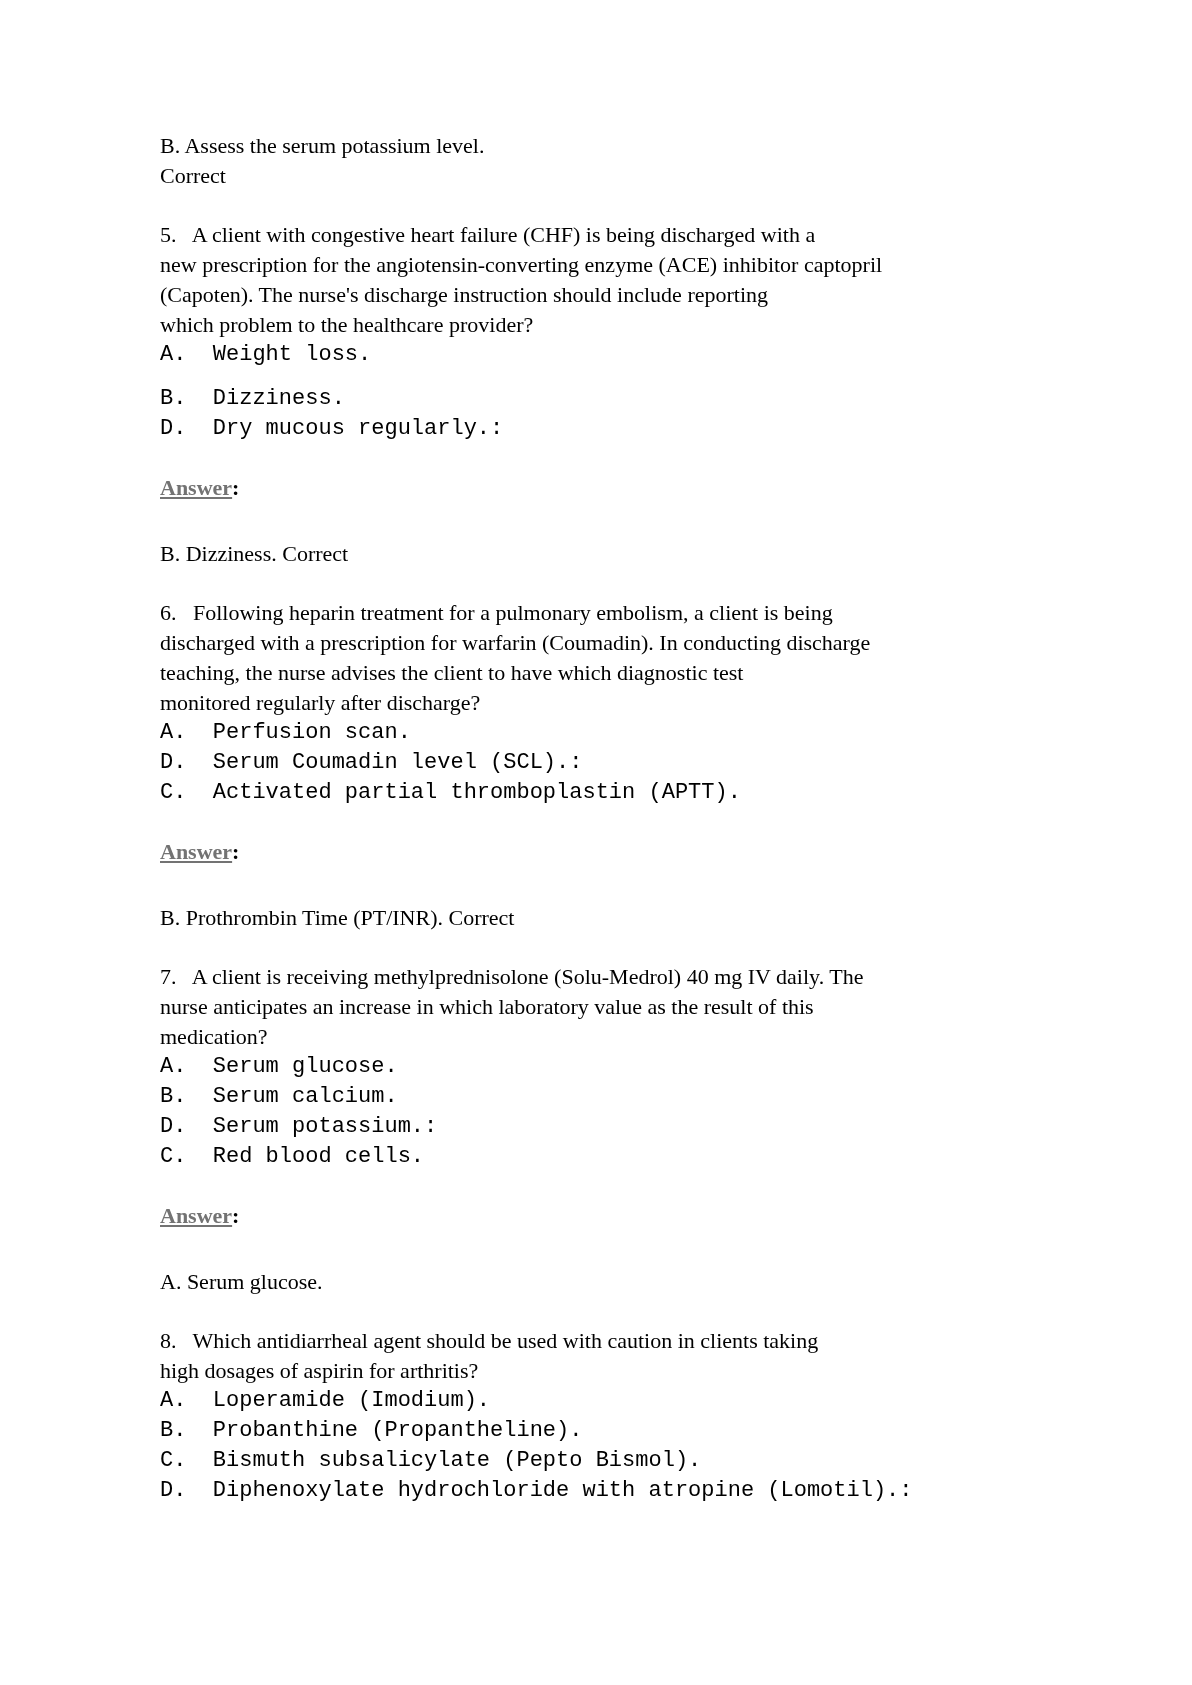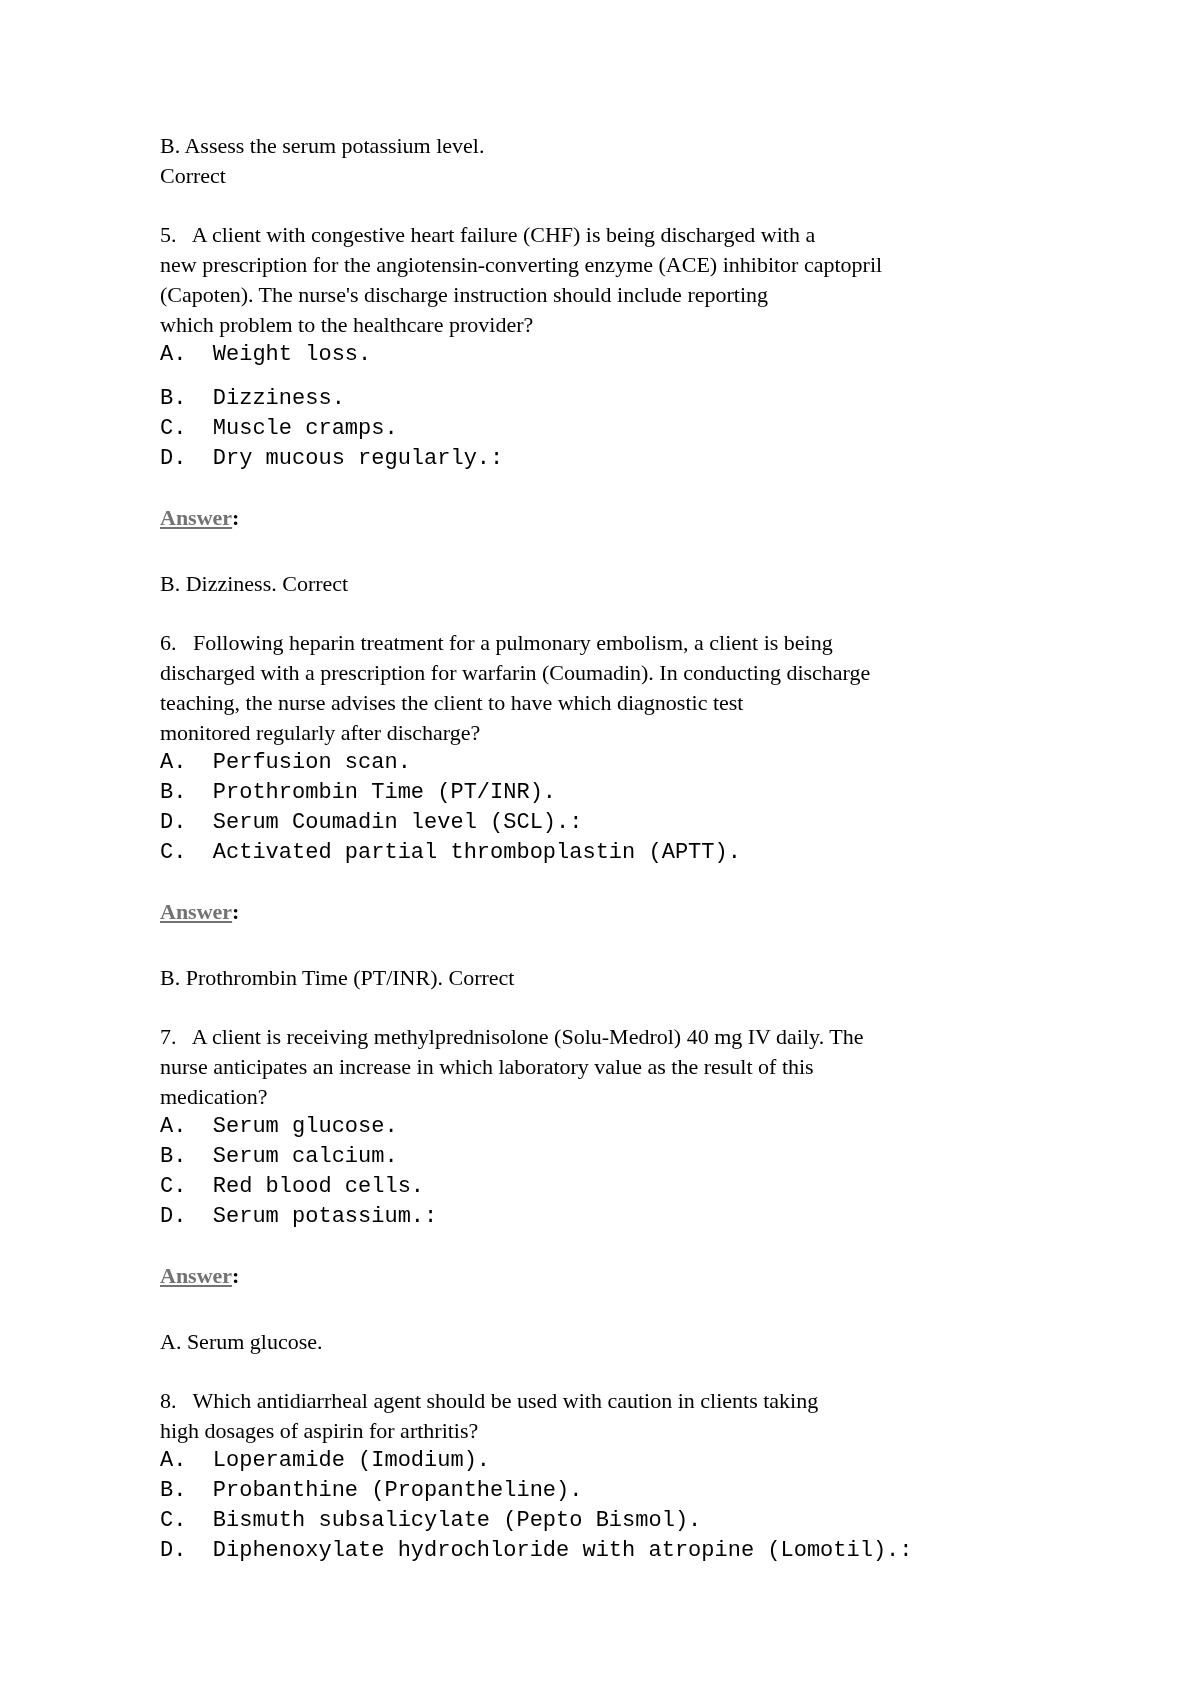--- a/index.html
+++ b/index.html
@@ -44,51 +44,49 @@
 Correct</div>
 
   <section class="question">
     <div class="pre">5.   A client with congestive heart failure (CHF) is being discharged with a
 new prescription for the angiotensin-converting enzyme (ACE) inhibitor captopril
 (Capoten). The nurse's discharge instruction should include reporting
 which problem to the healthcare provider?</div>
     <div>
       <div class="option gap-after">A.  Weight loss.</div>
       <div class="option">B.  Dizziness.</div>
-      <div class="option">C.  Muscle cramps.</div>
       <div class="option">D.  Dry mucous regularly.:</div>
     </div>
     <div class="answer-heading"><span class="answer-link">Answer</span><span class="answer-colon">:</span></div>
     <div class="answer-text">B. Dizziness. Correct</div>
   </section>
 
   <section class="question">
     <div class="pre">6.   Following heparin treatment for a pulmonary embolism, a client is being
 discharged with a prescription for warfarin (Coumadin). In conducting discharge
 teaching, the nurse advises the client to have which diagnostic test
 monitored regularly after discharge?</div>
     <div>
       <div class="option">A.  Perfusion scan.</div>
-      <div class="option">B.  Prothrombin Time (PT/INR).</div>
       <div class="option">D.  Serum Coumadin level (SCL).:</div>
       <div class="option">C.  Activated partial thromboplastin (APTT).</div>
     </div>
     <div class="answer-heading"><span class="answer-link">Answer</span><span class="answer-colon">:</span></div>
     <div class="answer-text">B. Prothrombin Time (PT/INR). Correct</div>
   </section>
 
   <section class="question">
     <div class="pre">7.   A client is receiving methylprednisolone (Solu-Medrol) 40 mg IV daily. The
 nurse anticipates an increase in which laboratory value as the result of this
 medication?</div>
     <div>
       <div class="option">A.  Serum glucose.</div>
       <div class="option">B.  Serum calcium.</div>
+      <div class="option">D.  Serum potassium.:</div>
       <div class="option">C.  Red blood cells.</div>
-      <div class="option">D.  Serum potassium.:</div>
     </div>
     <div class="answer-heading"><span class="answer-link">Answer</span><span class="answer-colon">:</span></div>
     <div class="answer-text">A. Serum glucose.</div>
   </section>
 
   <section class="question">
     <div class="pre">8.   Which antidiarrheal agent should be used with caution in clients taking
 high dosages of aspirin for arthritis?</div>
     <div>
       <div class="option">A.  Loperamide (Imodium).</div>

